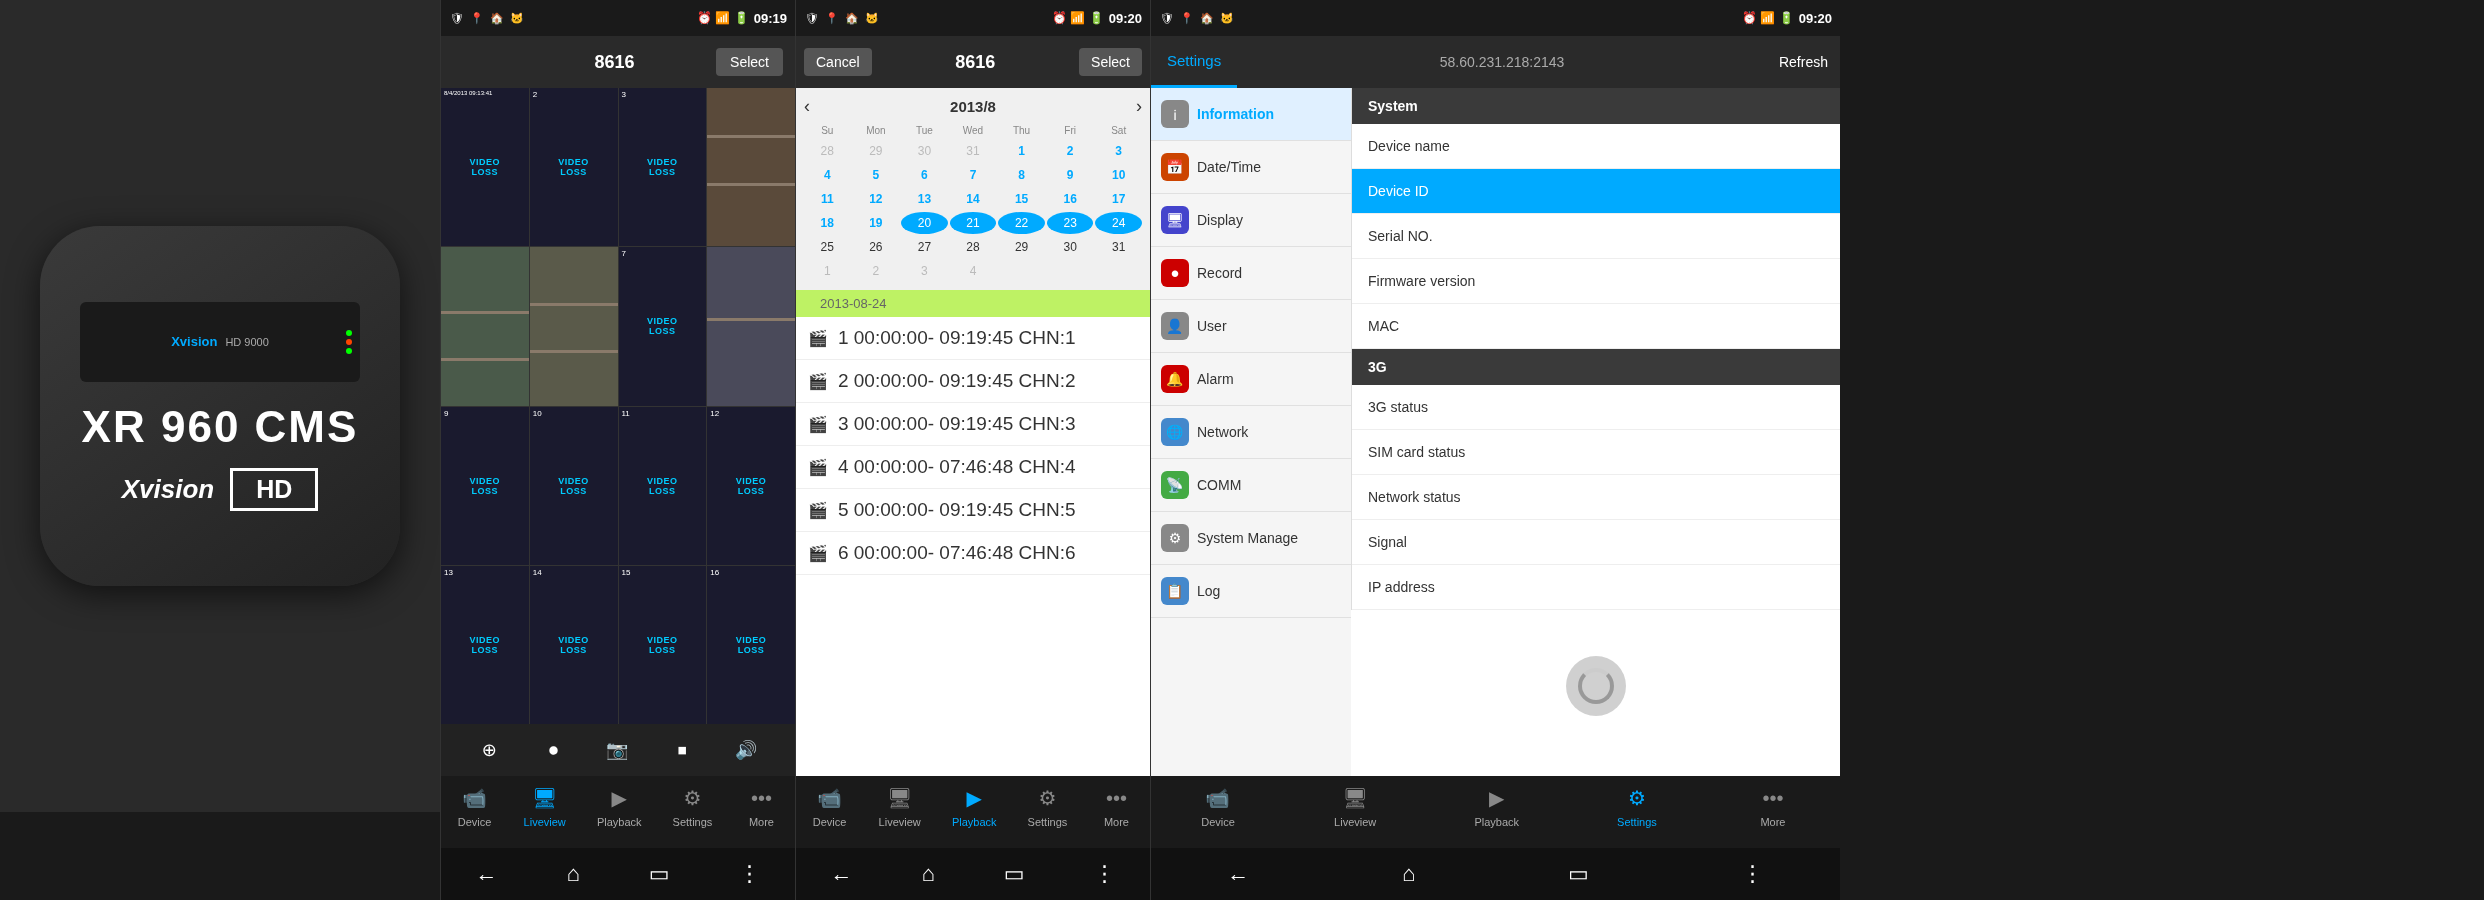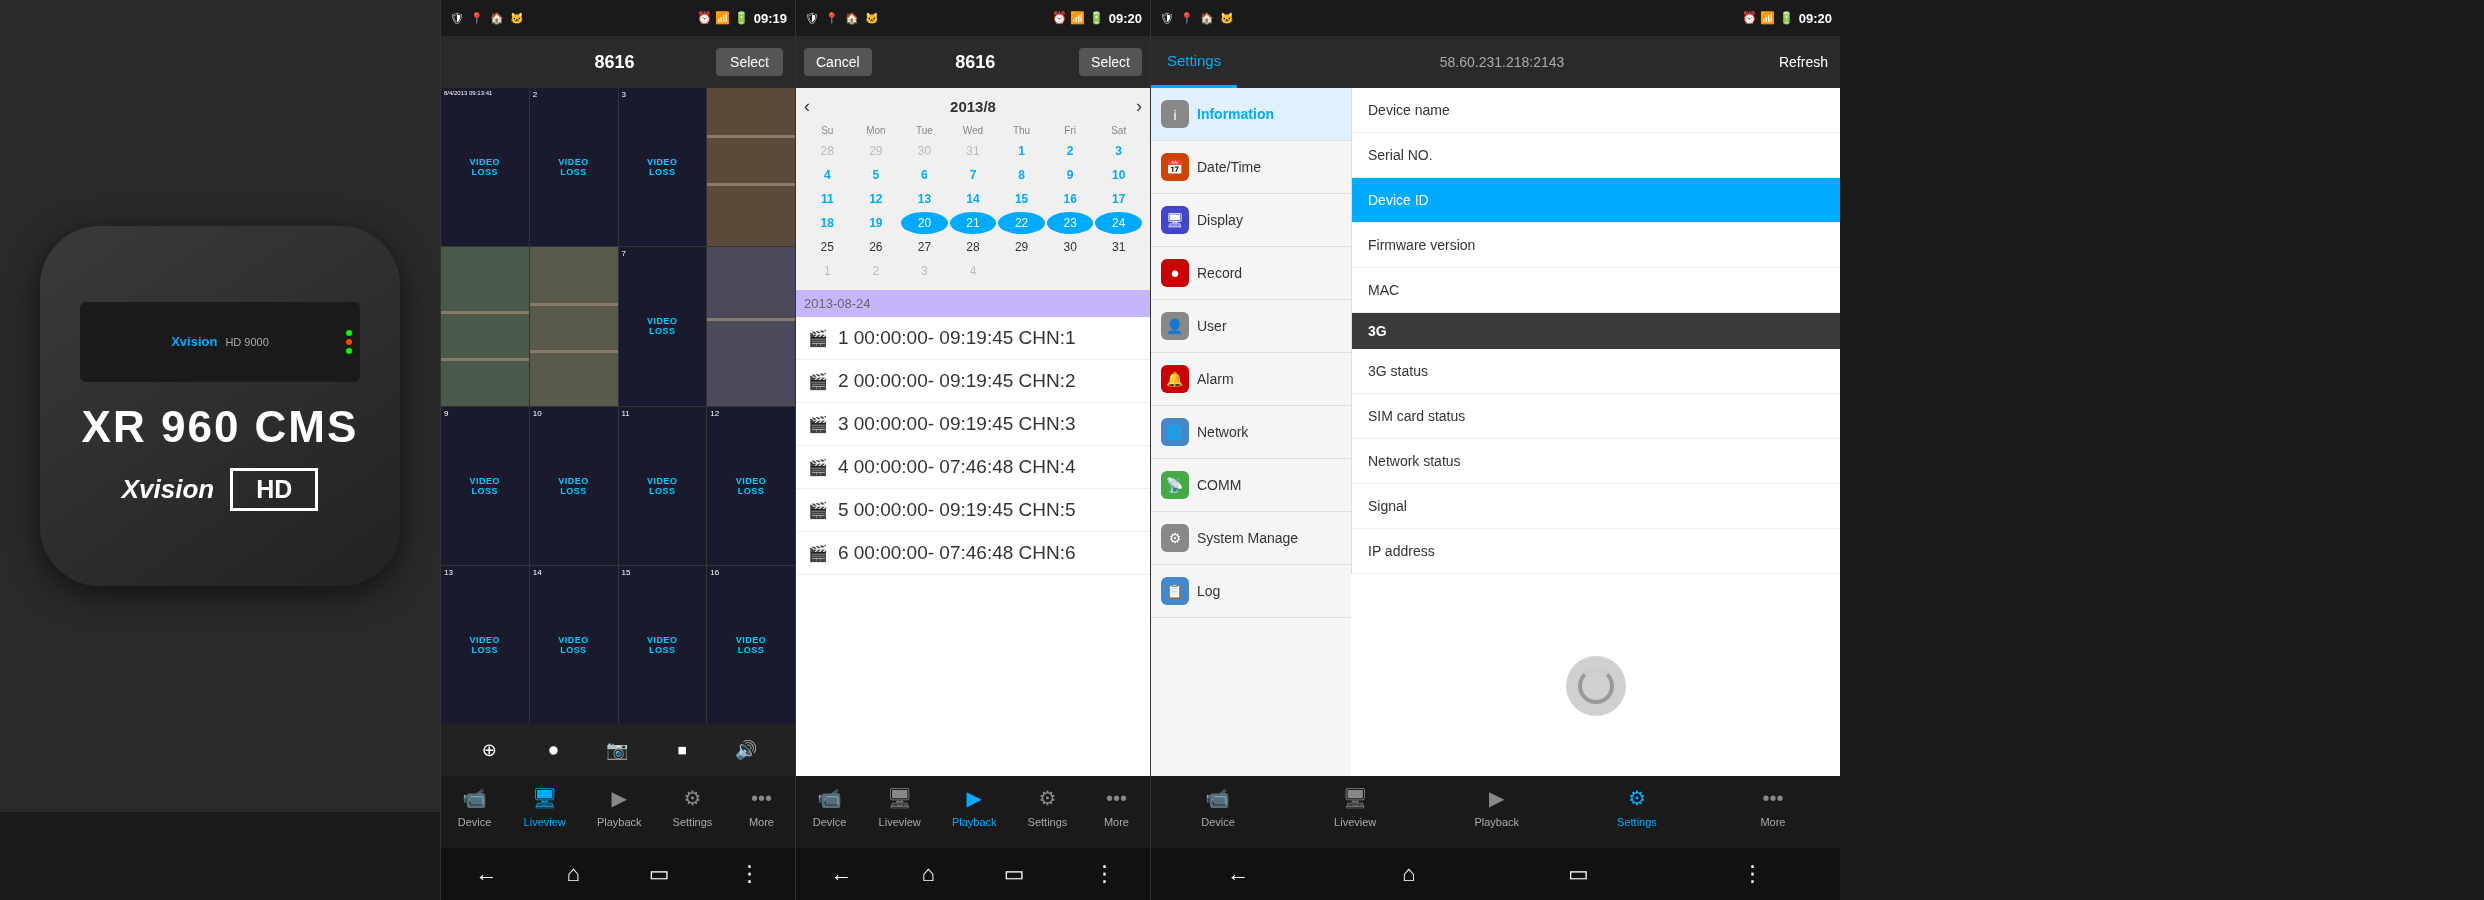--- a/index.html
+++ b/index.html
@@ -408,24 +408,24 @@
       border-radius: 50%;
     }
     .cal-day.has-record { color: #00aaff; font-weight: bold; }
 
     .recording-list {
       flex: 1;
       overflow-y: auto;
       background: #fff;
     }
     .rec-date-label {
-      padding: 6px 8px;
+      padding: 6px 24px;
       font-size: 13px;
       color: #666;
-      background: #c4b5fd;
+      background: #bef264;
     }
     .rec-item {
       display: flex;
       align-items: center;
       padding: 10px 12px;
       border-bottom: 1px solid #eee;
       gap: 10px;
       cursor: pointer;
     }
     .rec-icon {
@@ -957,23 +957,24 @@
       </div>
       <div class="settings-menu-item">
         <div class="settings-menu-icon icon-log">📋</div>
         <span class="settings-menu-label">Log</span>
       </div>
     </div>
 
     <div class="settings-right">
 
       <div class="dropdown-overlay">
+        <div class="dropdown-section-header">System</div>
         <div class="dropdown-item">Device name</div>
+        <div class="dropdown-item active">Device ID</div>
         <div class="dropdown-item">Serial NO.</div>
-        <div class="dropdown-item active">Device ID</div>
         <div class="dropdown-item">Firmware version</div>
         <div class="dropdown-item">MAC</div>
         <div class="dropdown-section-header">3G</div>
         <div class="dropdown-item">3G status</div>
         <div class="dropdown-item">SIM card status</div>
         <div class="dropdown-item">Network status</div>
         <div class="dropdown-item">Signal</div>
         <div class="dropdown-item">IP address</div>
       </div>
 

